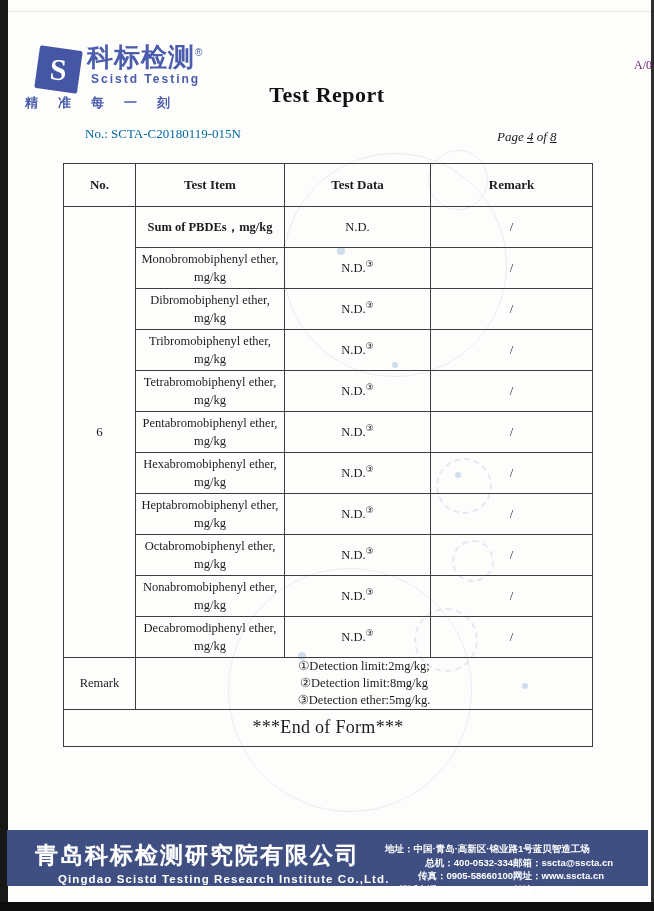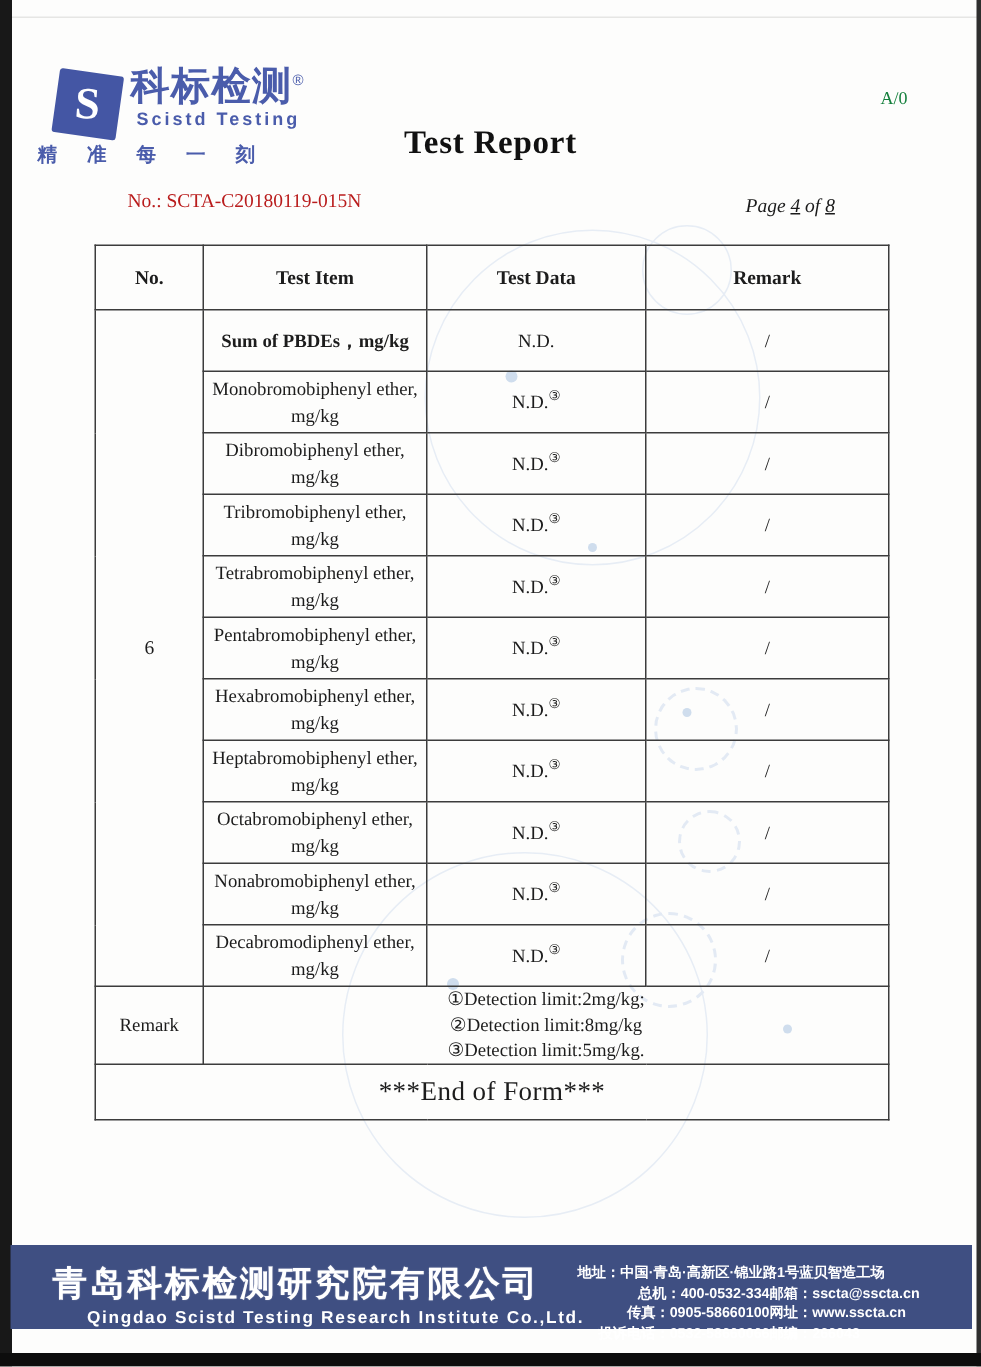--- a/index.html
+++ b/index.html
@@ -27,23 +27,23 @@
   .logo-square{
     position:absolute;left:12px;top:8px;width:43px;height:43px;background:#4456a4;
     transform:rotate(8deg);border-radius:2px;display:flex;align-items:center;justify-content:center;
   }
   .logo-square span{color:#fff;font-weight:bold;font-size:30px;font-family:"Liberation Serif",serif;transform:rotate(-4deg);}
   .logo-cn{position:absolute;left:62px;top:0px;color:#4a5cab;font-family:"Liberation Sans","DejaVu Sans",sans-serif;font-size:26px;font-weight:bold;letter-spacing:1px;white-space:nowrap;}
   .logo-reg{font-size:10px;vertical-align:super;font-weight:normal;}
   .logo-en{position:absolute;left:66px;top:32px;color:#4a5cab;font-family:"Liberation Sans","DejaVu Sans",sans-serif;font-size:12px;font-weight:bold;letter-spacing:2px;white-space:nowrap;}
   .logo-tagline{position:absolute;left:0;top:54px;width:145px;display:flex;justify-content:space-between;color:#4a5cab;font-family:"Liberation Sans","DejaVu Sans",sans-serif;font-size:13px;font-weight:bold;}
 
-  .rev{position:absolute;left:587px;top:58px;font-size:12px;color:#15803d;}
+  .rev{position:absolute;left:634px;top:58px;font-size:12px;color:#701a75;}
   .title{position:absolute;left:0;top:82px;width:654px;text-align:center;font-size:22px;font-weight:bold;letter-spacing:0.5px;color:#111;}
-  .report-no{position:absolute;left:85px;top:126px;font-size:13px;color:#b91c1c;}
+  .report-no{position:absolute;left:85px;top:126px;font-size:13px;color:#0369a1;}
   .page-num{position:absolute;left:497px;top:129px;font-size:13px;color:#1b1b1b;font-style:italic;}
   .page-num u{text-decoration:underline;}
 
   
   table.report{
     position:absolute;left:63px;top:163px;width:525px;border-collapse:collapse;table-layout:fixed;
     font-size:12.5px;color:#1c1c1c;
   }
   table.report td,table.report th{border:1px solid #3c3c3c;text-align:center;vertical-align:middle;padding:0;}
   table.report{border:1px solid #2b2b2b;}
@@ -205,21 +205,21 @@
             <td class="row-cell col-data"><span>N.D.</span><sup class="dl">③</sup></td>
             <td class="row-cell col-remark">/</td>
           </tr>
         </tbody>
       <tbody>
         <tr>
           <td class="remark-label">Remark</td>
           <td class="remark-content" colspan="3">
             <div>①Detection limit:2mg/kg;</div>
             <div>②Detection limit:8mg/kg</div>
-            <div>③Detection limit:5mg/kg.</div>
+            <div>③Detection ether:5mg/kg.</div>
           </td>
         </tr>
         <tr>
           <td class="endform" colspan="4">***End of Form***</td>
         </tr>
       </tbody>
     </table>
 
     <div class="footer-band">
       <div class="f-cn">青岛科标检测研究院有限公司</div>

